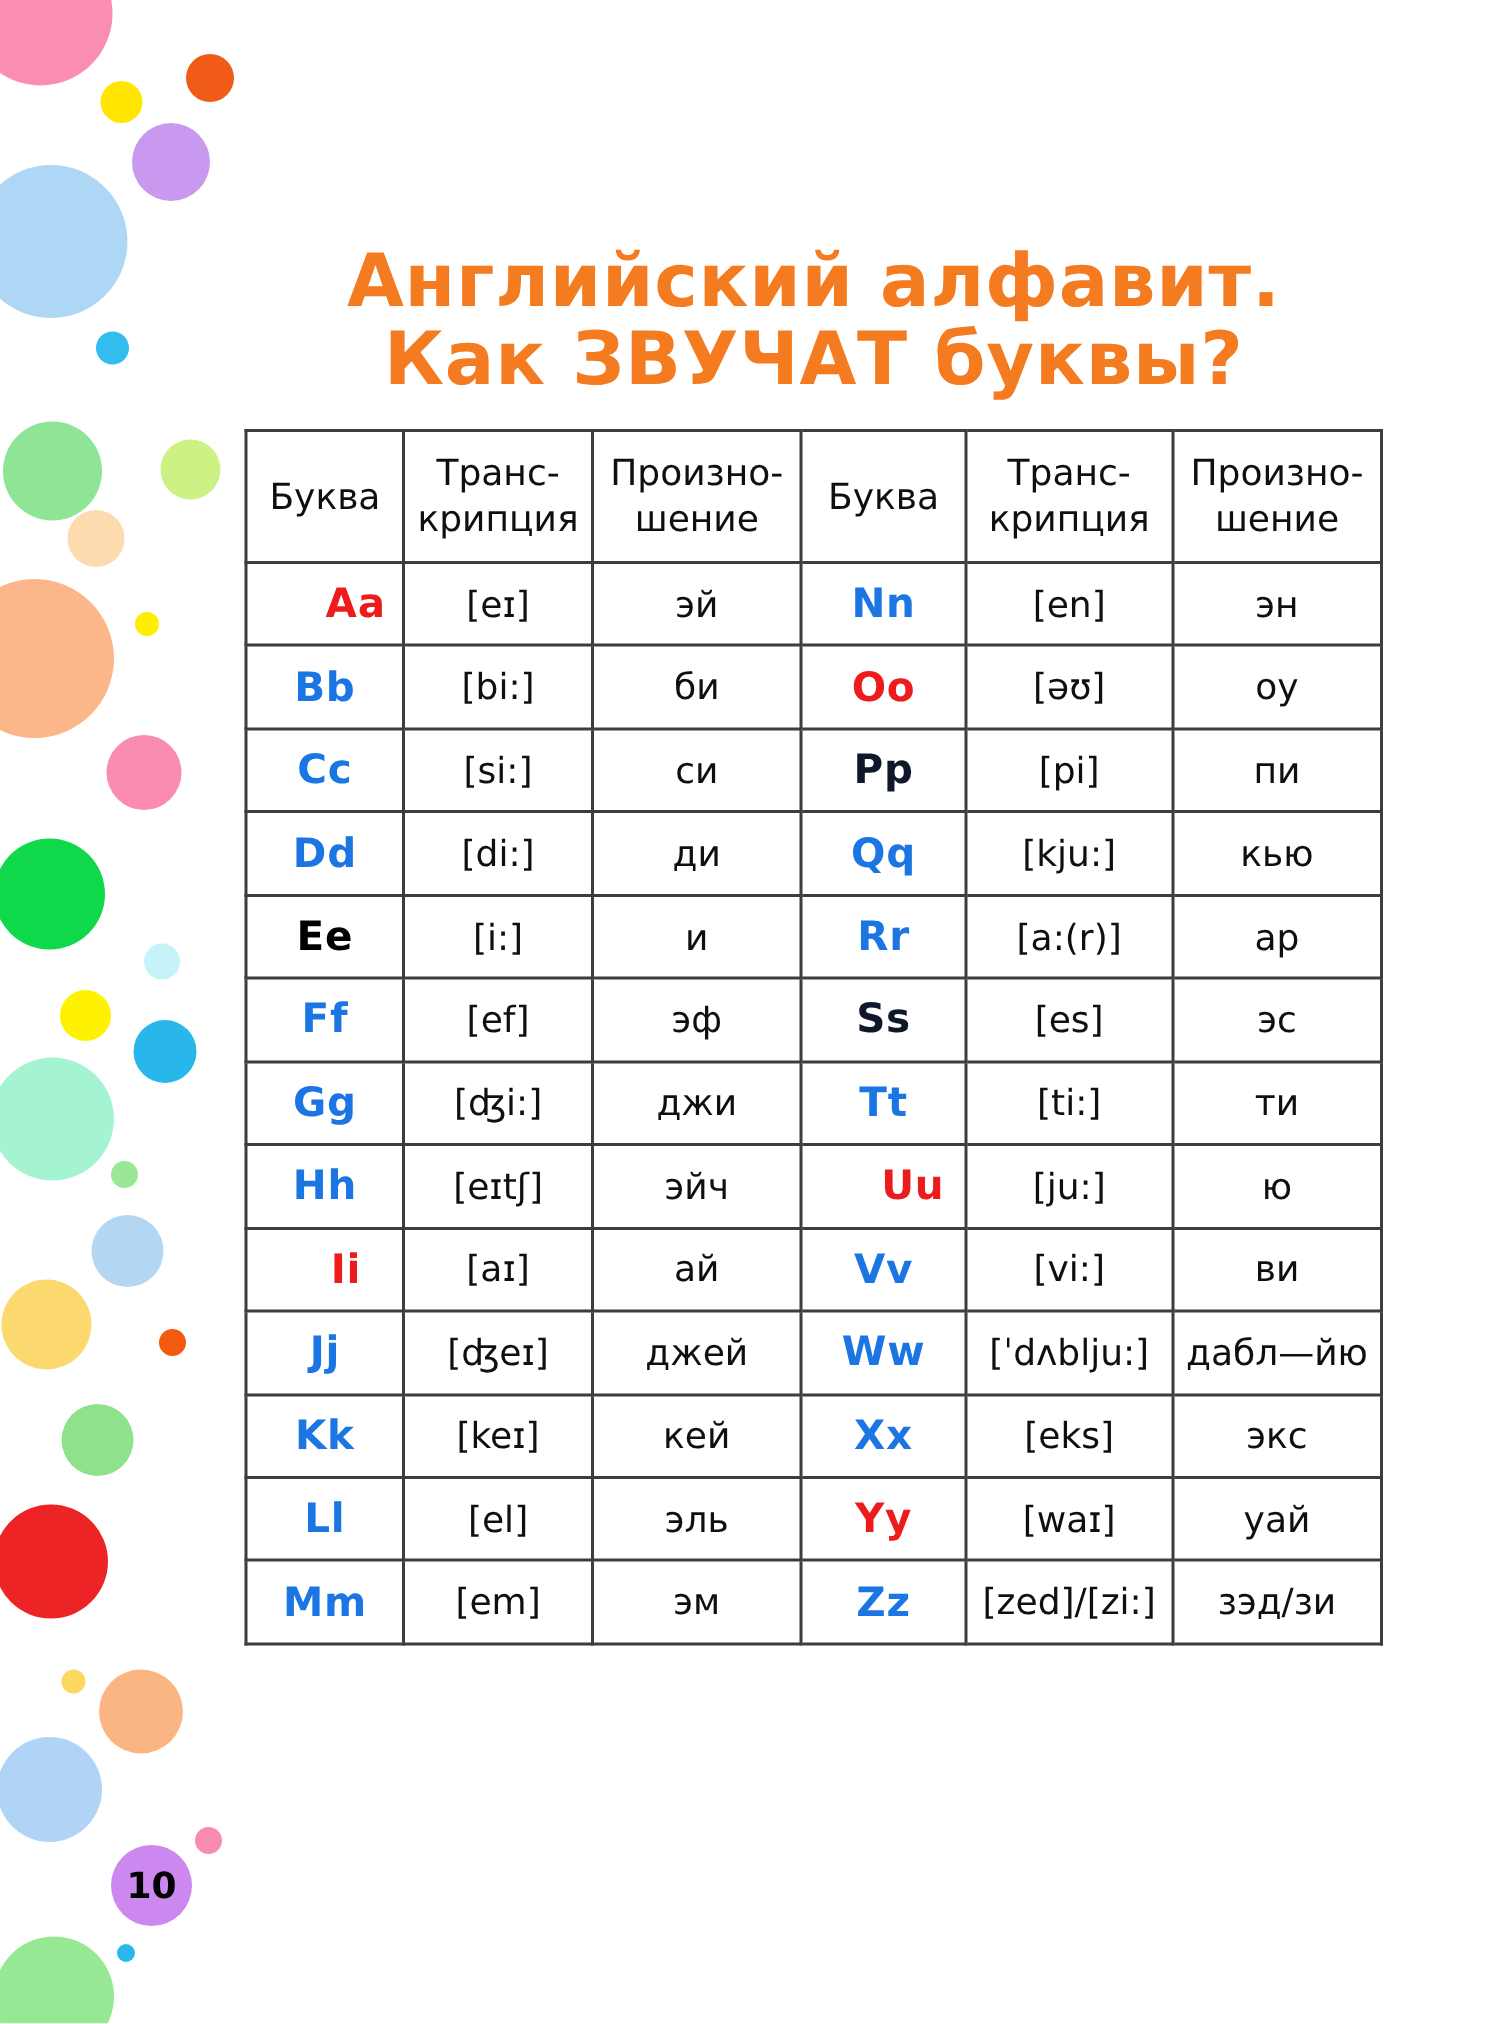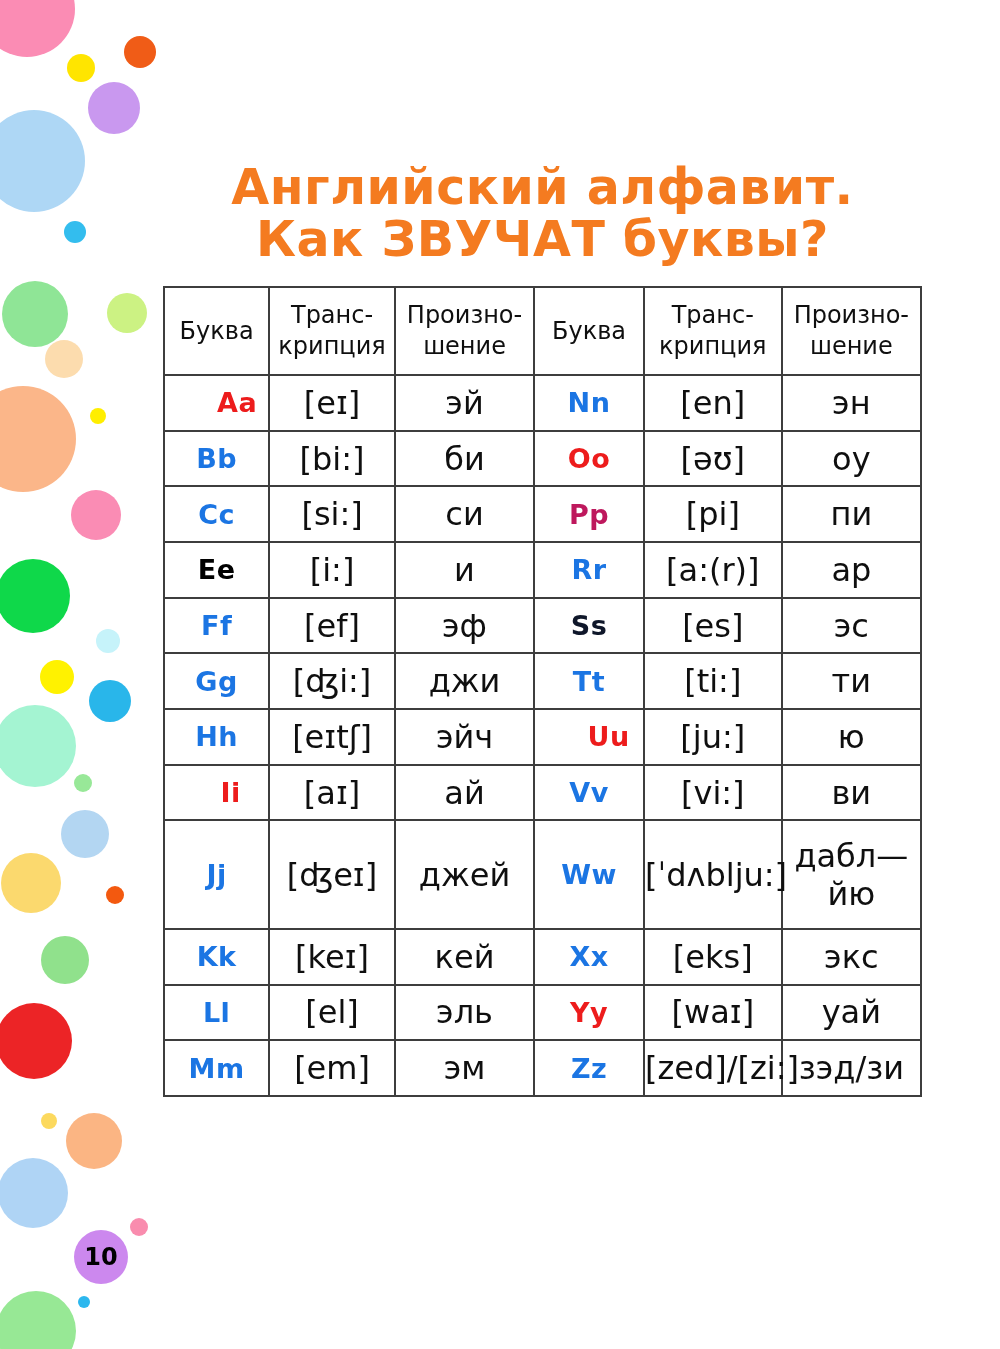--- a/index.html
+++ b/index.html
@@ -47,21 +47,21 @@
     line-height:31px;
     white-space:pre-line;
     height:86px;
   }
   td.letter {
     font-weight:bold;
     font-size:27px;
     letter-spacing:0.5px;
   }
   td.transcription, td.pronunciation {
-    font-size:32px;
+    font-size:24px;
   }
   .page-number {
     position:absolute;
     left:74px; top:1230px;
     width:54px; height:54px;
     border-radius:50%;
     display:flex;
     align-items:center;
     justify-content:center;
     font-weight:bold;
@@ -148,23 +148,31 @@
           <td class="transcription">[bi:]</td>
           <td class="pronunciation">би</td>
           <td class="letter" style="color: rgb(237, 28, 28);">Oo</td>
           <td class="transcription">[əʊ]</td>
           <td class="pronunciation">оу</td>
         </tr>
         <tr>
           <td class="letter" style="color: rgb(27, 117, 227);">Cc</td>
           <td class="transcription">[si:]</td>
           <td class="pronunciation">си</td>
-          <td class="letter" style="color: #be185d;">Pp</td>
+          <td class="letter" style="color: #0f172a;">Pp</td>
           <td class="transcription">[pi]</td>
           <td class="pronunciation">пи</td>
+        </tr>
+        <tr>
+          <td class="letter" style="color: rgb(27, 117, 227);">Dd</td>
+          <td class="transcription">[di:]</td>
+          <td class="pronunciation">ди</td>
+          <td class="letter" style="color: rgb(27, 117, 227);">Qq</td>
+          <td class="transcription">[kju:]</td>
+          <td class="pronunciation">кью</td>
         </tr>
         <tr>
           <td class="letter" style="color: #000000; text-align: center;">Ee</td>
           <td class="transcription">[i:]</td>
           <td class="pronunciation">и</td>
           <td class="letter" style="color: rgb(27, 117, 227);">Rr</td>
           <td class="transcription">[a:(r)]</td>
           <td class="pronunciation">ар</td>
         </tr>
         <tr>

